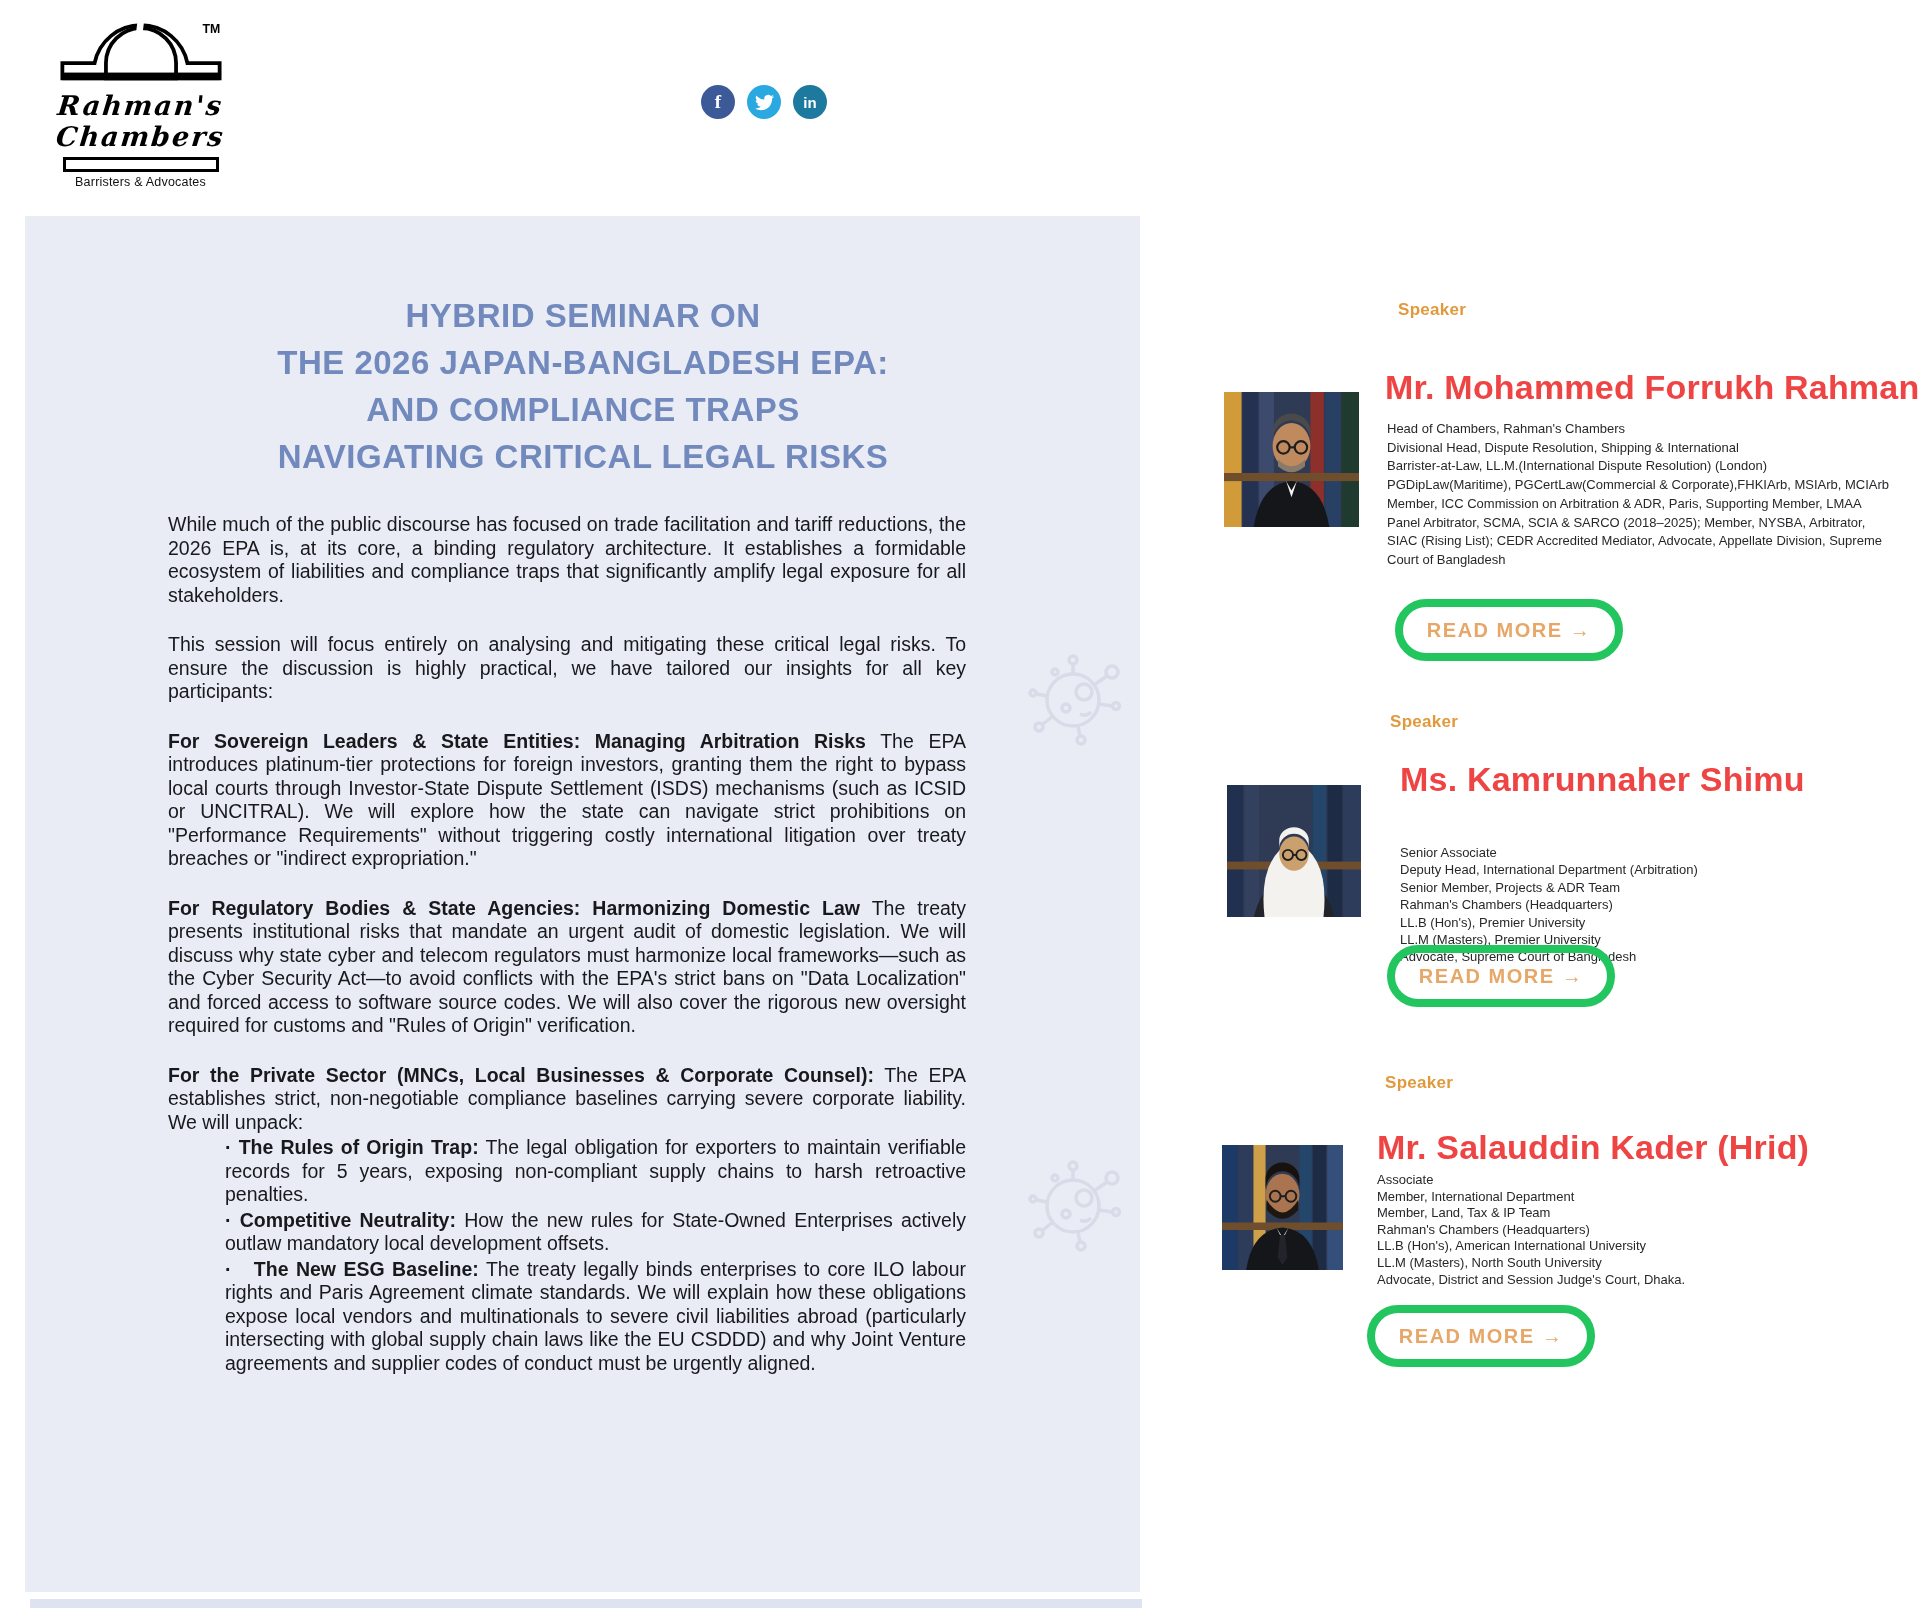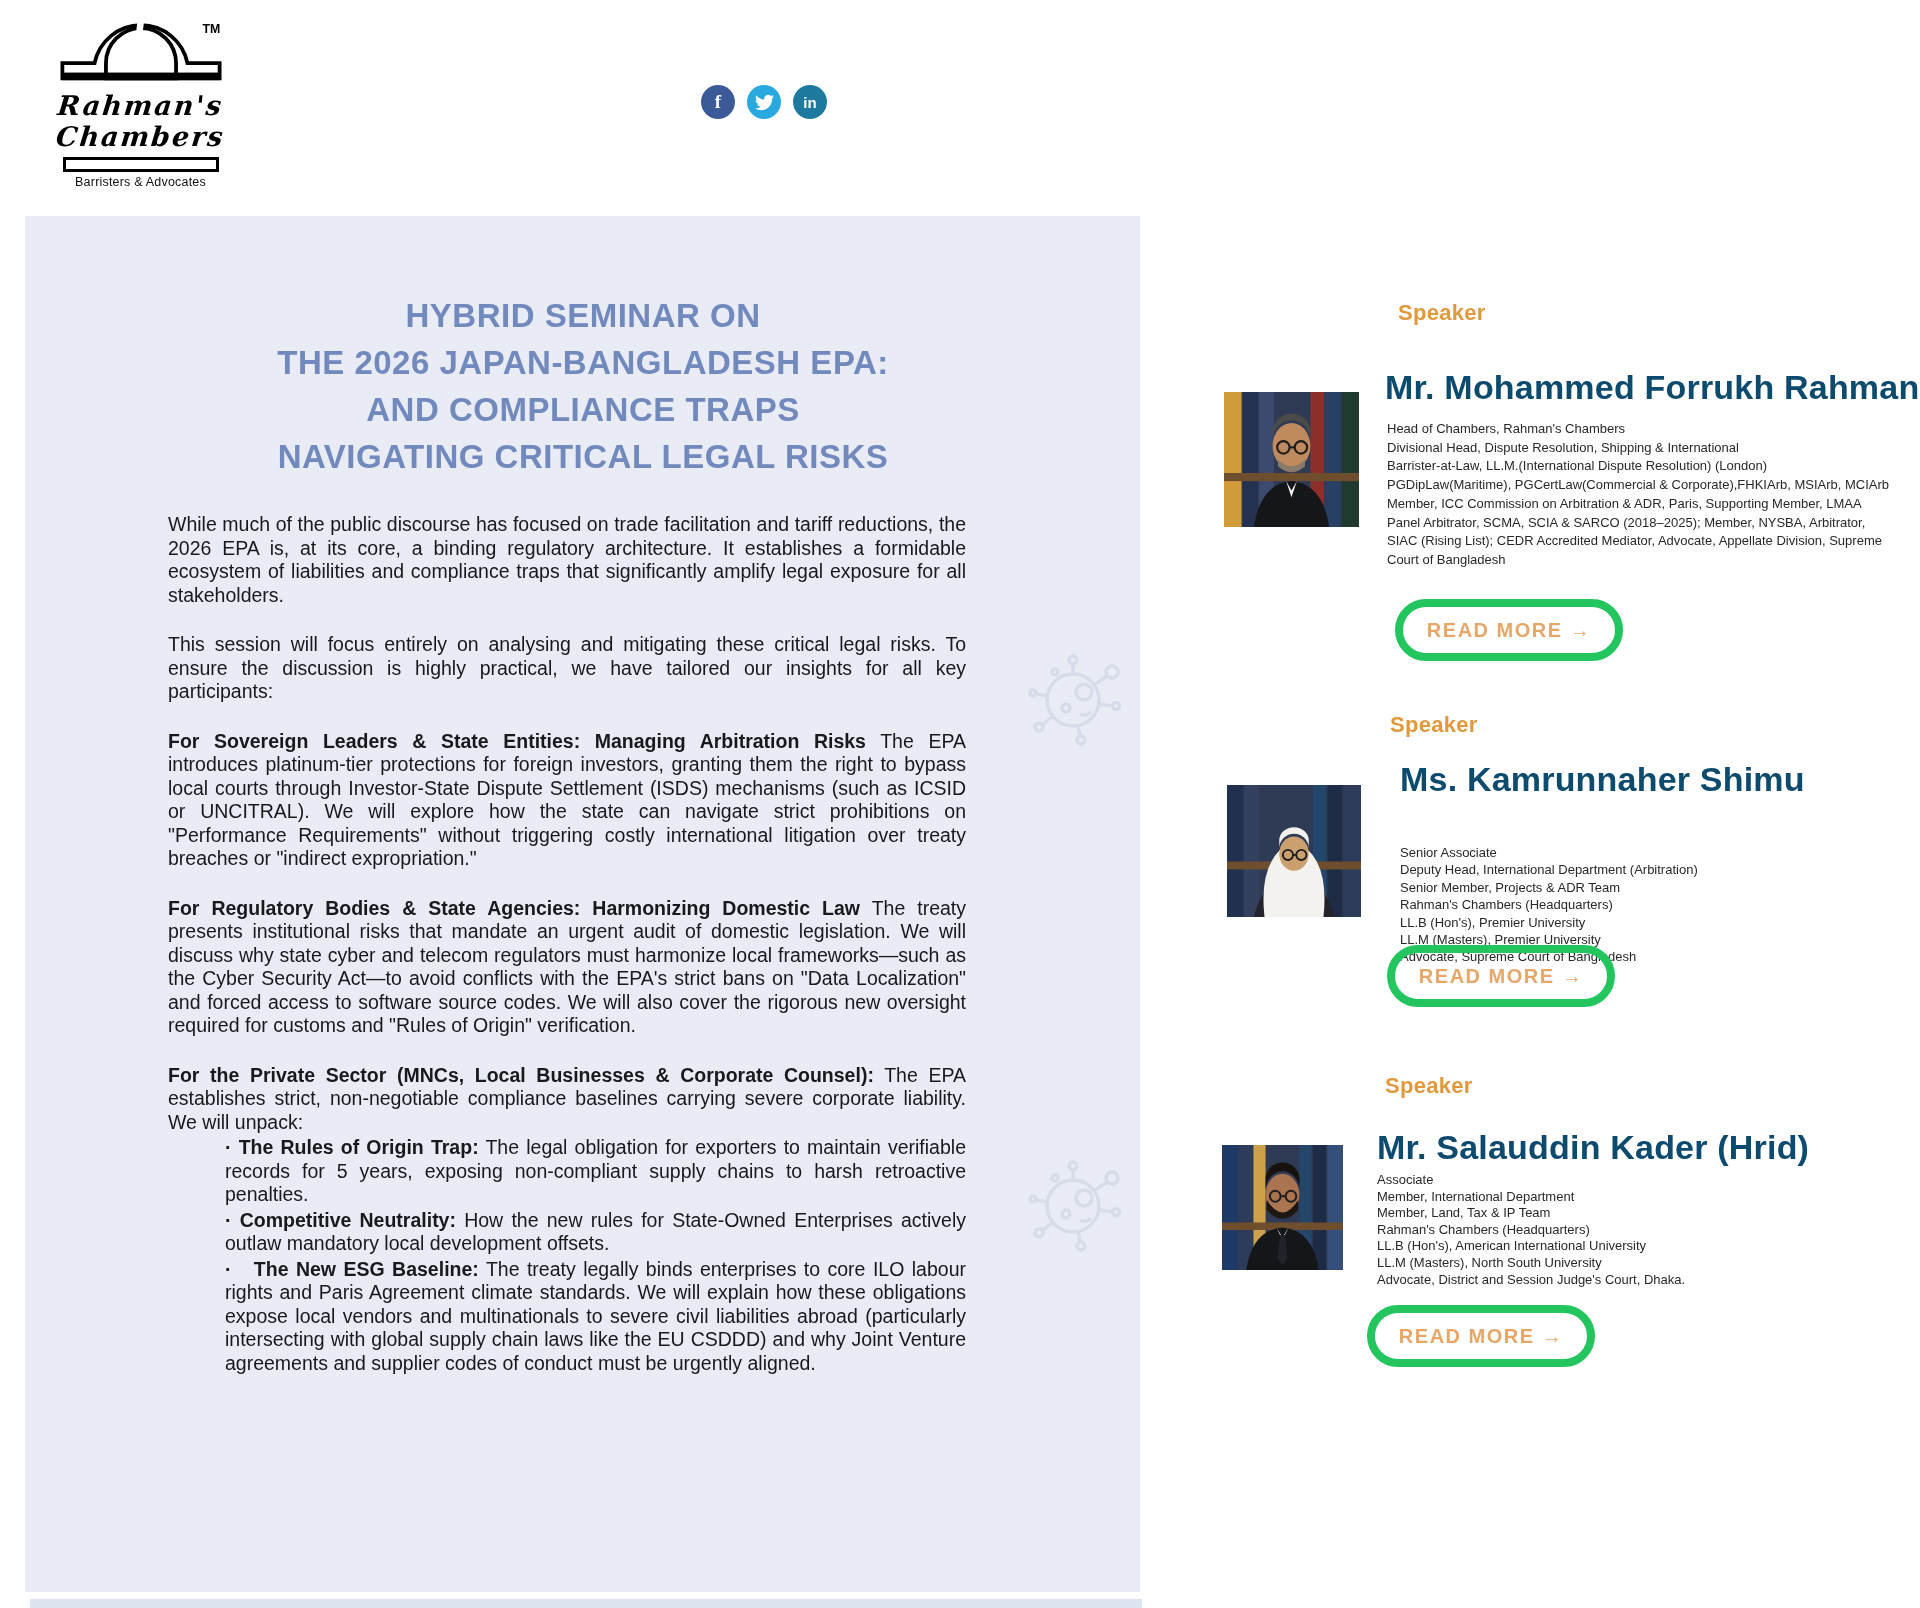--- a/index.html
+++ b/index.html
@@ -27,22 +27,22 @@
   .content p{margin:0 0 26px 0;}
   .lead{font-weight:bold;}
   .bullet{padding-left:57px;}
   .marker{font-weight:bold;}
   .wm{position:absolute;width:100px;height:112px;opacity:.8;}
   .wm1{left:1000px;top:428px;}
   .wm2{left:1000px;top:934px;}
   .footer-strip{position:absolute;left:30px;top:1599px;width:1112px;height:9px;background:#dde3ef;}
 
   
-  .sp-label{position:absolute;color:#e09a3c;font-weight:bold;font-size:22px;letter-spacing:.3px;}
-  .sp-name{position:absolute;color:#0c4a6e;font-weight:bold;font-size:34px;white-space:nowrap;letter-spacing:.2px;}
+  .sp-label{position:absolute;color:#e09a3c;font-weight:bold;font-size:17px;letter-spacing:.3px;}
+  .sp-name{position:absolute;color:#ef4444;font-weight:bold;font-size:34px;white-space:nowrap;letter-spacing:.2px;}
   .sp-bio{position:absolute;color:#26282b;font-size:13px;}
   .sp-bio div{white-space:nowrap;}
   .photo{position:absolute;overflow:hidden;background:#2f3a55;}
   .photo svg{display:block;width:100%;height:100%;}
   .readmore{position:absolute;width:228px;height:62px;border:8px solid #22c55e;border-radius:34px;
     background:transparent;color:#e7a768;font-weight:bold;font-size:20px;letter-spacing:1.5px;
     font-family:"Liberation Sans",sans-serif;cursor:pointer;}
 </style>
 </head>
 <body>

